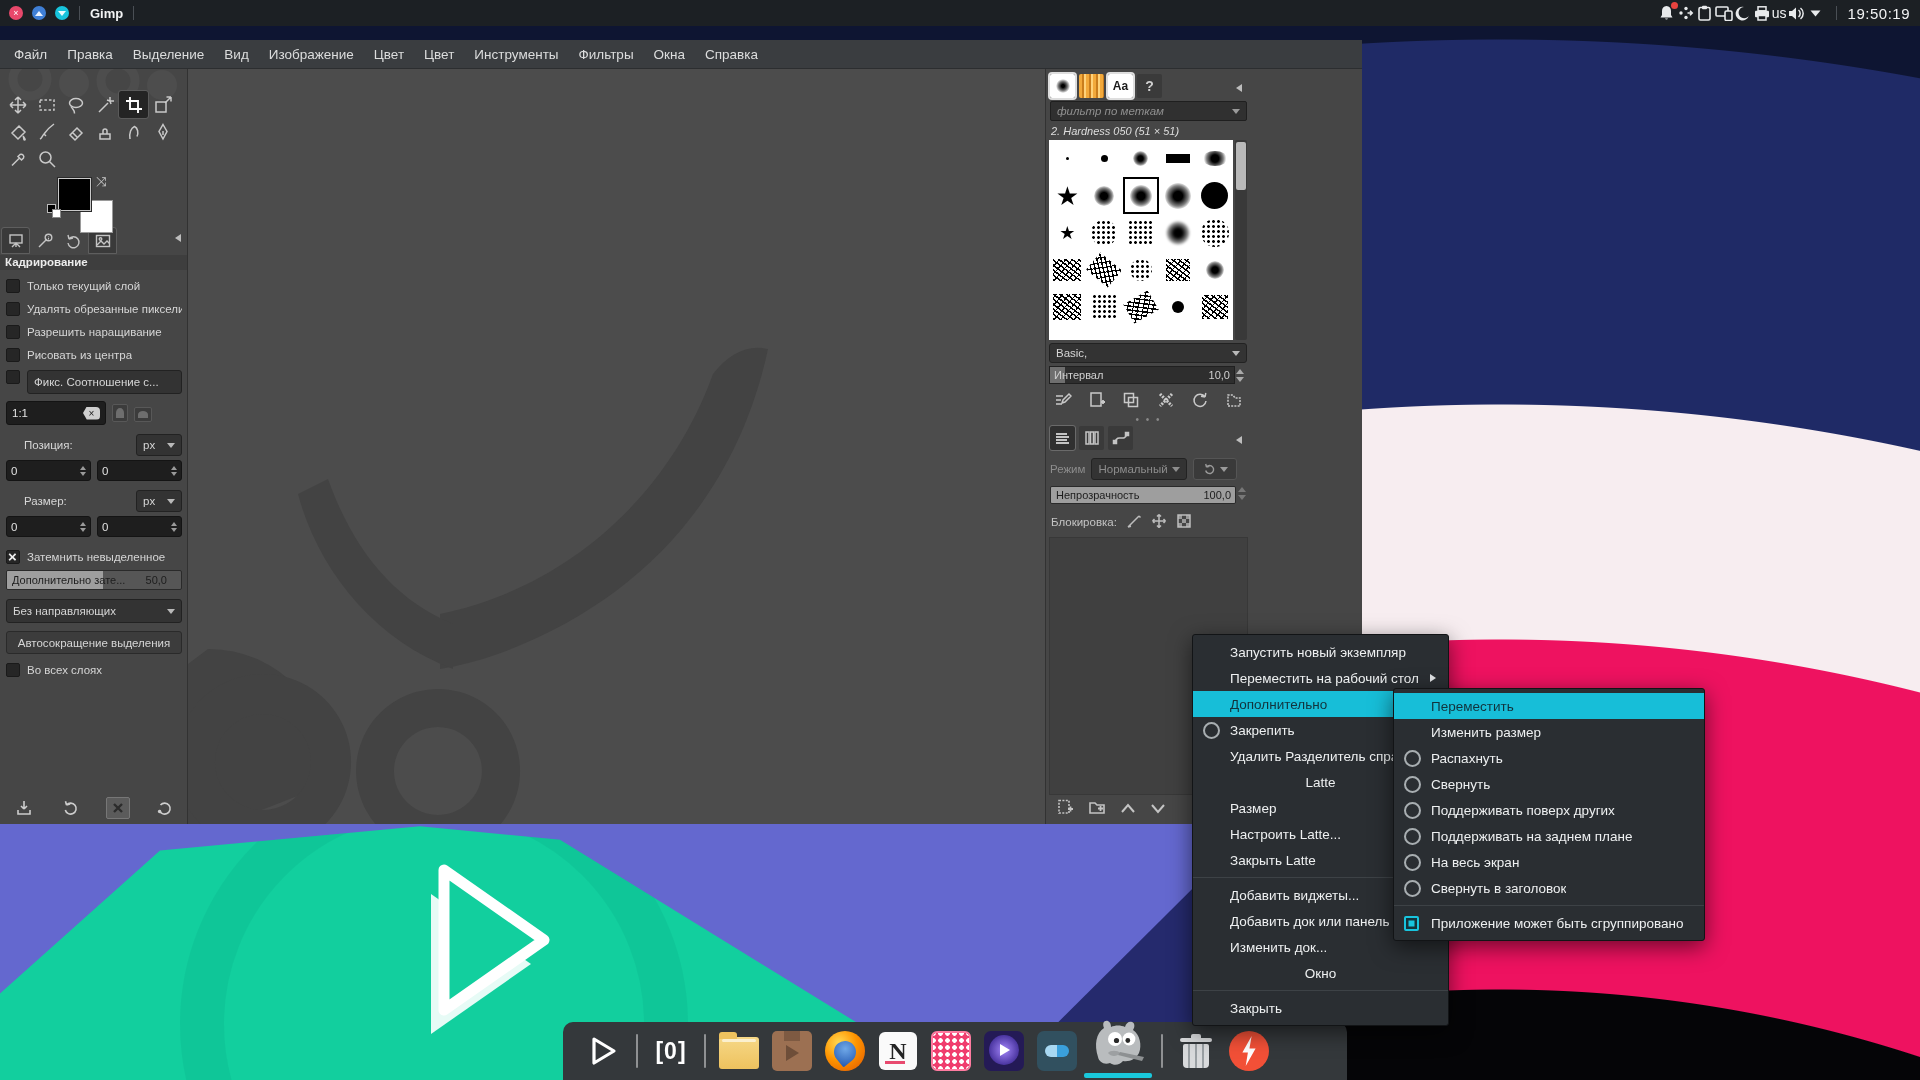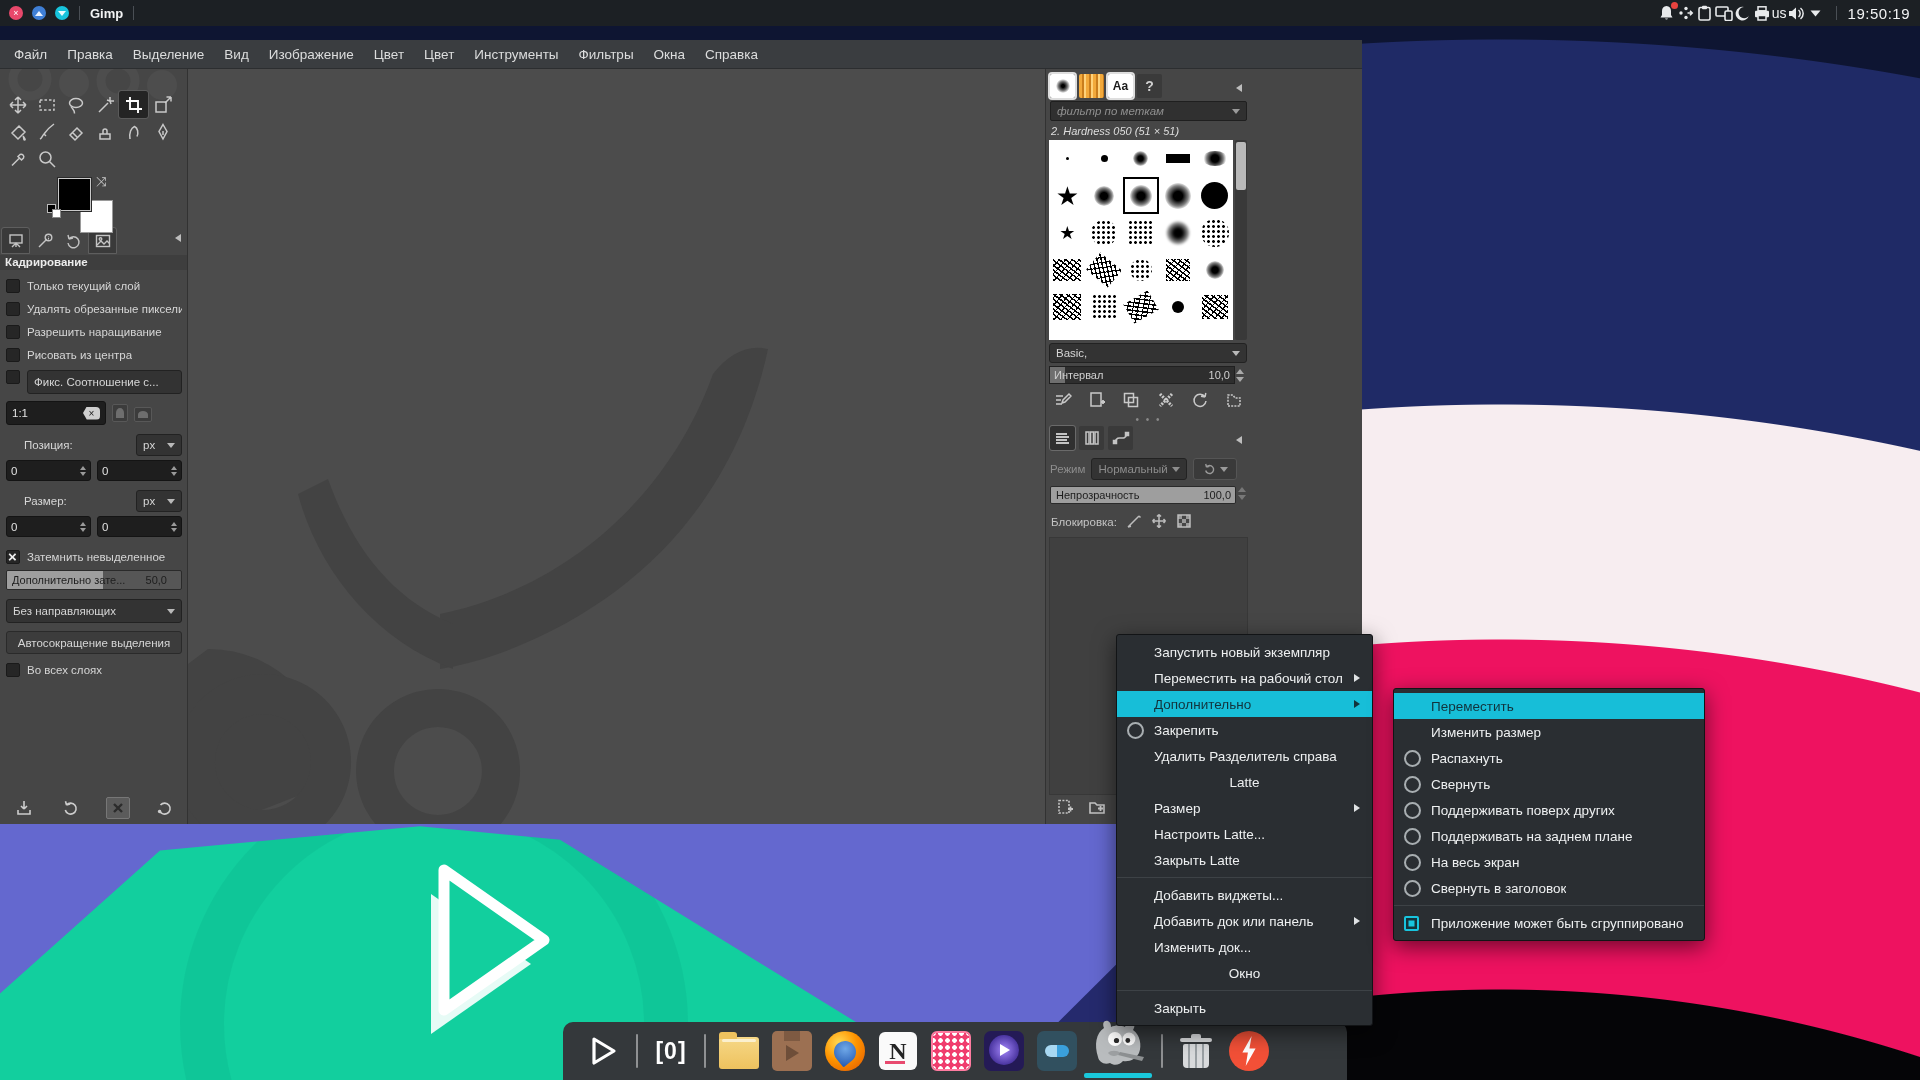--- a/index.html
+++ b/index.html
@@ -152,21 +152,21 @@
   .op-spin b { width:0;height:0;border-left:4px solid transparent;border-right:4px solid transparent; }
   .op-spin .u{ border-bottom:5px solid #777; } .op-spin .d{ border-top:5px solid #777; }
   .lock-row { position:absolute; left:5px; top:442px; width:197px; height:22px; display:flex; align-items:center; gap:9px; font-size:11.5px; color:#c4c4c4; }
   .lock-row svg { stroke:#bdbdbd; fill:none; stroke-width:1.5; }
   .lay-list { position:absolute; left:3px; top:468px; width:199px; height:258px; background:#404040; border:1px solid #383838; }
   .lay-bottom { position:absolute; left:4px; bottom:4px; width:197px; display:flex; gap:14px; align-items:center; padding-left:6px; }
   .lay-bottom svg { stroke:#c4c4c4; fill:none; stroke-width:1.6; }
 
   
   .menu { position:absolute; background:#2a2e32; border:1px solid #121416; border-radius:3px; padding:4px 0; z-index:70; box-shadow:0 6px 22px rgba(0,0,0,.55); font-size:13.5px; color:#eef0f1; }
-  .ctx { left:1116px; top:634px; width:257px; }
+  .ctx { left:1192px; top:634px; width:257px; }
   .sub { left:1393px; top:688px; width:312px; }
   .mi { display:flex; align-items:center; height:26px; padding:0 12px 0 10px; white-space:nowrap; }
   .mi-mark { width:27px; flex:0 0 auto; display:flex; align-items:center; }
   .mi-label { overflow:hidden; }
   .mi-arrow { margin-left:auto; }
   .mi.has-arrow .mi-arrow { width:0; height:0; border-top:4.5px solid transparent; border-bottom:4.5px solid transparent; border-left:6px solid #dfe2e4; }
   .mi.highlighted { background:#17bed8; color:#12333c; }
   .mi.highlighted.has-arrow .mi-arrow { border-left-color:#12333c; }
   .mi.mi-radio .mi-mark::before { content:""; width:13px; height:13px; border:2px solid #a8aeb1; border-radius:50%; }
   .mi.mi-check .mi-mark::before { content:""; width:11px; height:11px; border:2px solid #9aa0a3; border-radius:2px; }

